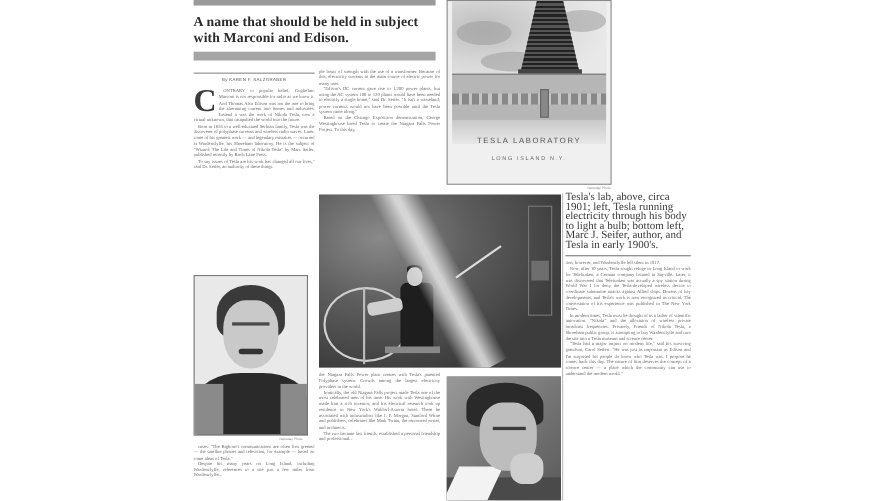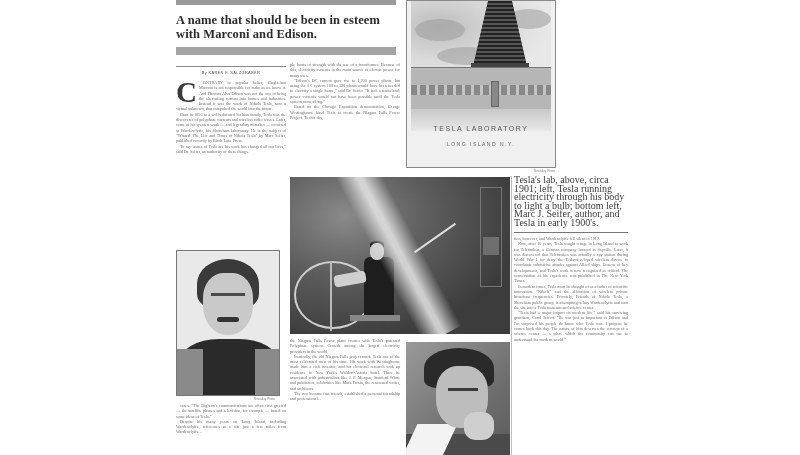--- a/index.html
+++ b/index.html
@@ -130,21 +130,21 @@
     .tesla-coat { position: absolute; left: 0; top: 92px; width: 104px; height: 24px; background: #4a4a4a; }
 
     .vrule { position: absolute; width: 1px; background: #8a8a8a; }
   </style>
 </head>
 <body>
 
 <div class="gray-bar" style="left:176px; top:0; width:220px; height:5px;"></div>
 <div class="gray-bar" style="left:176px; top:47px; width:220px; height:8px; background:#a5a5a5;"></div>
 
-<div class="headline">A name that should be been in esteem with Marconi and Edison.</div>
+<div class="headline">A name that should be held in subject with Marconi and Edison.</div>
 
 <div class="rule" style="left:176px; top:66px; width:110px; height:1px; background:#888;"></div>
 <div class="byline">By KAREN F. SALZGRABER</div>
 
 <div class="col" style="left:176px; top:80px; width:110px; height:170px;">
   <span class="dropcap">C</span>
   <p>ONTRARY to popular belief, Guglielmo Marconi is not responsible for radio as we know it. And Thomas Alva Edison was not the one to bring the alternating current into homes and industries. Instead it was the work of Nikola Tesla, now a virtual unknown, that catapulted the world into the future.</p>
   <p>Born in 1856 to a well-educated Serbian family, Tesla was the discoverer of polyphase currents and wireless radio waves. Later, some of his greatest work — and legendary mistakes — occurred at Wardenclyffe, his Shoreham laboratory. He is the subject of "Wizard: The Life and Times of Nikola Tesla" by Marc Seifer, published recently by Birch Lane Press.</p>
   <p>To say issues of Tesla are his work has changed all our lives," said Dr. Seifer, an authority of these things.</p>
 </div>

